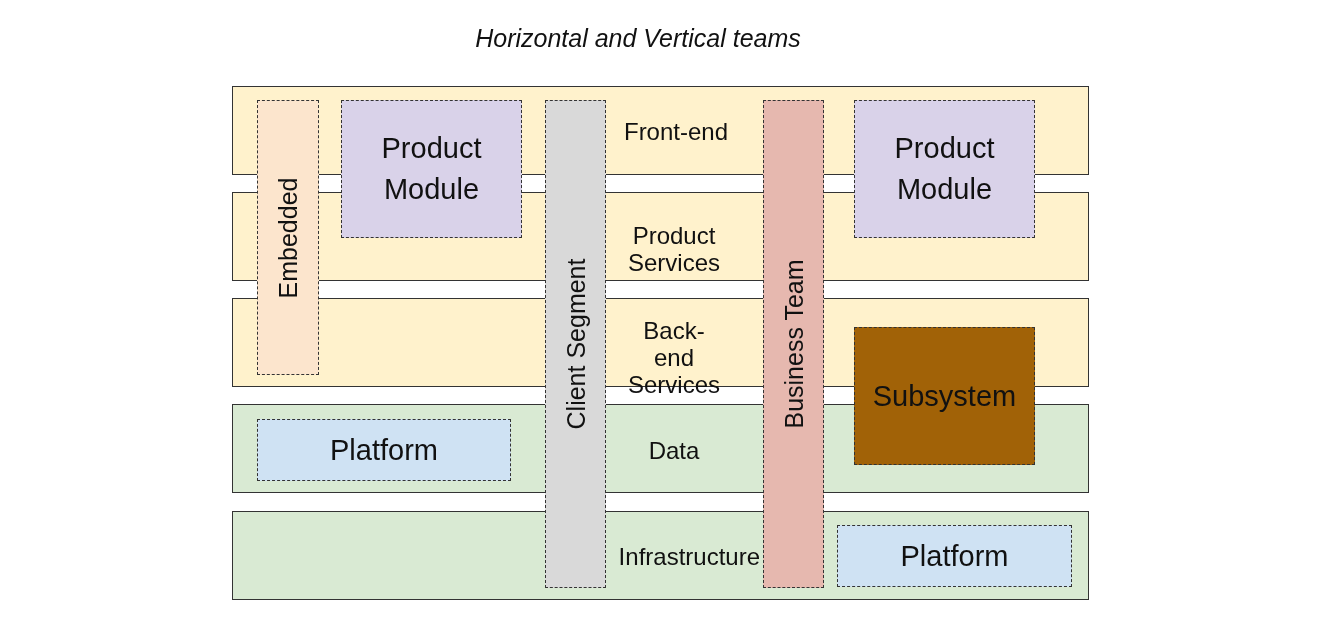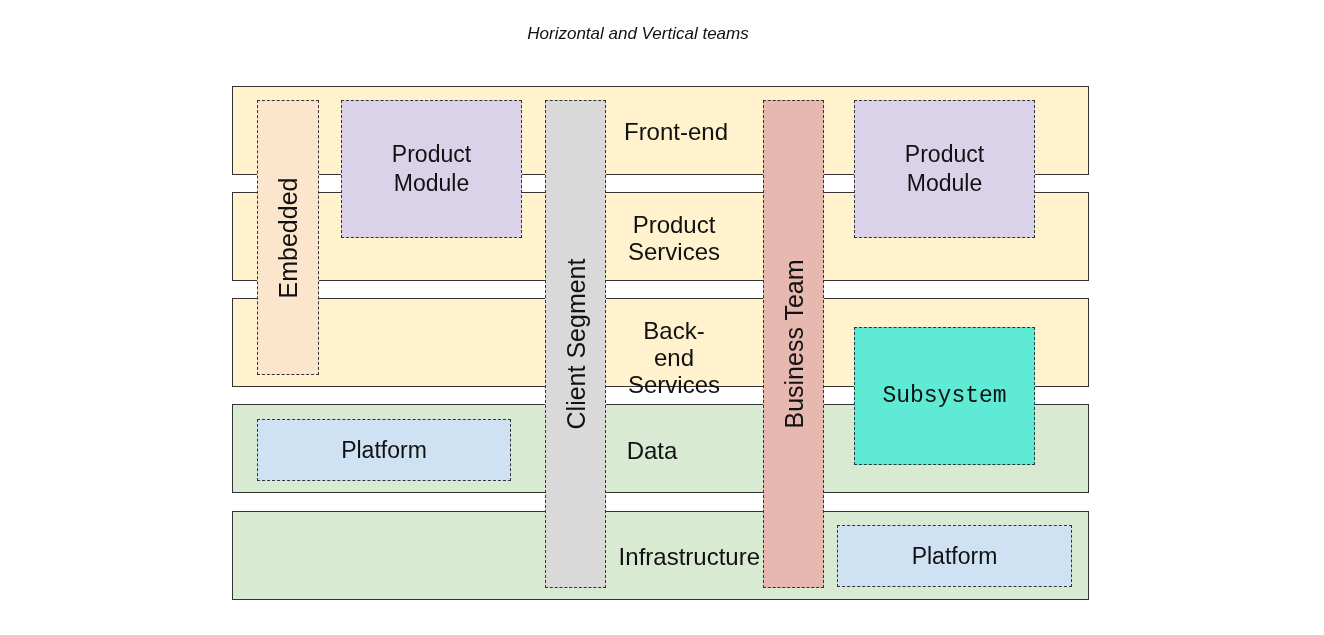--- a/index.html
+++ b/index.html
@@ -1,69 +1,69 @@
 <!DOCTYPE html>
 <html><head>
 <meta charset="utf-8">
 <style>
   html, body { margin: 0; padding: 0; background: #ffffff; }
   body { width: 1324px; height: 635px; position: relative; overflow: hidden;
          font-family: "Liberation Sans", sans-serif; color: #111; }
   .title { position: absolute; left: 0; width: 1276px; top: 24px; text-align: center;
-           font-style: italic; font-size: 17px; }
+           font-style: italic; font-size: 25px; }
   .layer { position: absolute; left: 232px; width: 857px; height: 89px;
            border: 1.5px solid #333; box-sizing: border-box; }
   .layer.yellow { background: #fff2cc; }
   .layer.green { background: #d9ead3; }
   .layer-label { position: absolute; text-align: center; font-size: 24px; line-height: 27px; }
   .box { position: absolute; border: 1.5px dashed #333; box-sizing: border-box;
          display: flex; align-items: center; justify-content: center; text-align: center;
-         font-size: 23px; line-height: 29px; }
+         font-size: 29px; line-height: 41px; }
   .vert { position: absolute; border: 1.5px dashed #333; box-sizing: border-box; }
   .vert span { position: absolute; left: 50%; top: 50%; white-space: nowrap; font-size: 25px;
                transform: translate(-50%, -50%) rotate(-90deg); }
 </style>
 </head>
 <body>
 
 <div class="title">Horizontal and Vertical teams</div>
 
 <div class="layer yellow" style="top:86px;"></div>
 <div class="layer yellow" style="top:192px;"></div>
 <div class="layer yellow" style="top:298px;"></div>
 <div class="layer green" style="top:404px;"></div>
 <div class="layer green" style="top:511px;"></div>
 
 <div class="layer-label" style="left:610px; width:132px; top:118px;">Front-end</div>
 <div class="layer-label" style="left:610px; width:128px; top:211px;">
-  <span style="display:inline-block; width:100px;">Product Services</span>
+  <span style="display:inline-block; width:100px;margin-top:11px;">Product Services</span>
 </div>
 <div class="layer-label" style="left:610px; width:128px; top:317px;text-align:center;">
   <span style="display:inline-block; width:100px;">Back-end Services</span>
 </div>
-<div class="layer-label" style="left:588px; width:128px; top:437px;">Data</div>
+<div class="layer-label" style="left:610px; width:128px; top:437px;">Data</div>
 <div class="layer-label" style="left:606px; width:154px; top:543px;text-align:right;">Infrastructure</div>
 
 <div class="vert" style="left:257px; top:100px; width:62px; height:275px; background:#fce5cd;">
   <span>Embedded</span>
 </div>
 <div class="vert" style="left:545px; top:100px; width:61px; height:488px; background:#d9d9d9;">
   <span>Client Segment</span>
 </div>
 <div class="vert" style="left:763px; top:100px; width:61px; height:488px; background:#e6b8af;">
   <span>Business Team</span>
 </div>
 
 <div class="box" style="left:341px; top:100px; width:181px; height:138px; background:#d9d2e9;">
   <span style="width:110px;">Product Module</span>
 </div>
 <div class="box" style="left:854px; top:100px; width:181px; height:138px; background:#d9d2e9;">
   <span style="width:110px;">Product Module</span>
 </div>
-<div class="box" style="left:854px; top:327px; width:181px; height:138px; background:#5eead4;font-family:Liberation Mono, monospace;">
+<div class="box" style="left:854px; top:327px; width:181px; height:138px; background:#a16207;">
   <span>Subsystem</span>
 </div>
 <div class="box" style="left:257px; top:419px; width:254px; height:62px; background:#cfe2f3;">
   <span>Platform</span>
 </div>
 <div class="box" style="left:837px; top:525px; width:235px; height:62px; background:#cfe2f3;">
   <span>Platform</span>
 </div>
 
 </body></html>

